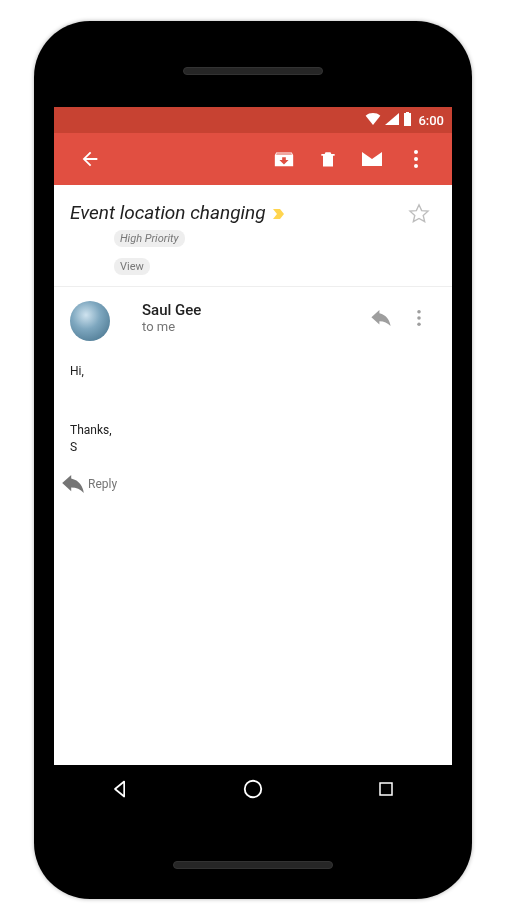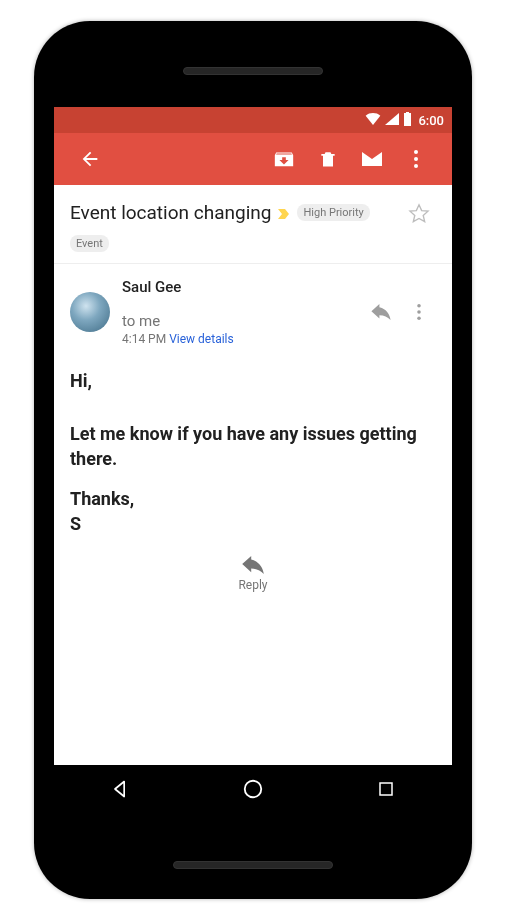--- a/index.html
+++ b/index.html
@@ -79,75 +79,75 @@
     cursor: pointer;
   }
   
   .content { flex: 1; overflow-y: auto; background: #fff; }
   .subject-block {
     padding: 16px 16px 12px 16px;
     display: flex;
     align-items: flex-start;
   }
   .subject-main { flex: 1; }
-  .subject-line { display: flex; align-items: center; flex-wrap: wrap; gap: 6px; }
+  .subject-line { display: flex; align-items: center; flex-wrap: wrap; gap: 6px; font-style: italic; }
   .subject-text { font-size: 19px; color: #212121; }
   .chip {
     font-size: 11px; background: #eee; color: #777;
-    padding: 2px 6px; border-radius: 8px;
+    padding: 2px 6px; border-radius: 8px; margin-left: 44px;
   }
   .marker-yellow {
     width: 14px; height: 14px;
     display: inline-block;
   }
   .folder-row { margin-top: 8px; }
   .star-slot {
     width: 34px;
     display: flex; justify-content: center; align-items: flex-start;
     padding-top: 2px;
     cursor: pointer;
     color: #bdbdbd;
   }
   .divider { height: 1px; background: #eee; }
   .msg-meta {
     padding: 14px 16px 0 16px;
     display: flex;
-    align-items: center;
+    align-items: flex-start;
+    gap: 20px;
   }
   .avatar {
     width: 40px; height: 40px; border-radius: 50%;
     background: radial-gradient(circle at 40% 35%, #cfe3ef 0%, #7ea7bf 40%, #3e6b85 100%);
     flex-shrink: 0;
   }
   .meta-text { margin-left: 12px; flex: 1; }
   .sender-name { font-size: 15px; color: #212121; font-weight: 500; }
-  .recipient { font-size: 15px; color: #757575; margin-top: 16px; }
+  .recipient { font-size: 13px; color: #757575; margin-top: 0; }
   .timestamp-row { font-size: 12px; color: #757575; margin-top: 2px; }
   .details-link { color: #2962d9; cursor: pointer; }
   .meta-actions { display: flex; align-items: center; gap: 4px; color: #999; }
   .meta-icon { width: 34px; height: 34px; display: flex; justify-content: center; align-items: center; cursor: pointer; }
   .body {
     padding: 22px 16px 10px 16px;
-    font-size: 18px;
+    font-size: 12px;
     color: #212121;
     line-height: 1.4;
-    font-weight: bold;
   }
   .body p { margin-bottom: 0; }
   .body .gap { height: 14px; }
   .addr-link { color: #2962d9; cursor: pointer; }
   .action-bar {
     display: flex;
     justify-content: space-around;
     padding: 10px 8px 30px 8px;
   }
   .action {
     flex: 1;
     display: flex;
-    flex-direction: column;
+    flex-direction: row;
     align-items: center;
     cursor: pointer;
     color: #757575;
     font-size: 12px;
     gap: 4px;
   }
   .action svg { fill: #757575; }
   
   .nav-bar {
     height: 48px;
@@ -224,42 +224,37 @@
             <div class="subject-line">
               <span class="subject-text">Event location changing</span>
               <span class="marker-yellow">
                 <svg width="14" height="14" viewBox="0 0 14 14">
                     <path fill="#ffd54f" d="M1 2h7l4 5-4 5H1l4-5z"></path>
                   </svg>
               </span>
               <span class="chip">High Priority</span>
             </div>
             <div class="folder-row">
-              <span class="chip">Event</span>
+              <span class="chip">View</span>
             </div>
           </div>
           <div class="star-slot">
             <svg width="22" height="22" viewBox="0 0 24 24">
                 <path fill="none" stroke="#bdbdbd" stroke-width="1.5" d="M12 2l2.9 6.3 6.9.6-5.2 4.6 1.6 6.8L12 16.9 5.8 20.3l1.6-6.8L2.2 8.9l6.9-.6z"></path>
               </svg>
           </div>
         </div>
 
         <div class="divider"></div>
 
         <div class="msg-meta">
           <div class="avatar"></div>
           <div class="meta-text">
             <div class="sender-name">Saul Gee</div>
             <div class="recipient">to me</div>
-            <div class="timestamp-row">
-              <span>4:14 PM</span>
-              <span> </span>
-              <span class="details-link">View details</span>
-            </div>
           </div>
           <div class="meta-actions">
             <div class="meta-icon">
               <svg width="20" height="16" viewBox="0 0 24 20">
                   <path fill="#9e9e9e" d="M10 4V0L0 9l10 9v-4c6 0 10 2 14 6-1-7-5-14-14-16z"></path>
                 </svg>
             </div>
             <div class="meta-icon">
               <svg width="4" height="16" viewBox="0 0 4 18">
                   <circle fill="#9e9e9e" cx="2" cy="2" r="2"></circle>
@@ -267,21 +262,20 @@
                   <circle fill="#9e9e9e" cx="2" cy="16" r="2"></circle>
                 </svg>
             </div>
           </div>
         </div>
 
         <div class="body">
           <p>Hi,</p>
           <div class="gap"></div>
           <div class="gap"></div>
-          <p>Let me know if you have any issues getting there.</p>
           <div class="gap"></div>
           <p>Thanks,</p>
           <p>S</p>
         </div>
 
         <div class="action-bar">
           <div class="action">
             <svg width="22" height="18" viewBox="0 0 24 20">
                 <path d="M10 4V0L0 9l10 9v-4c6 0 10 2 14 6-1-7-5-14-14-16z"></path>
               </svg>

